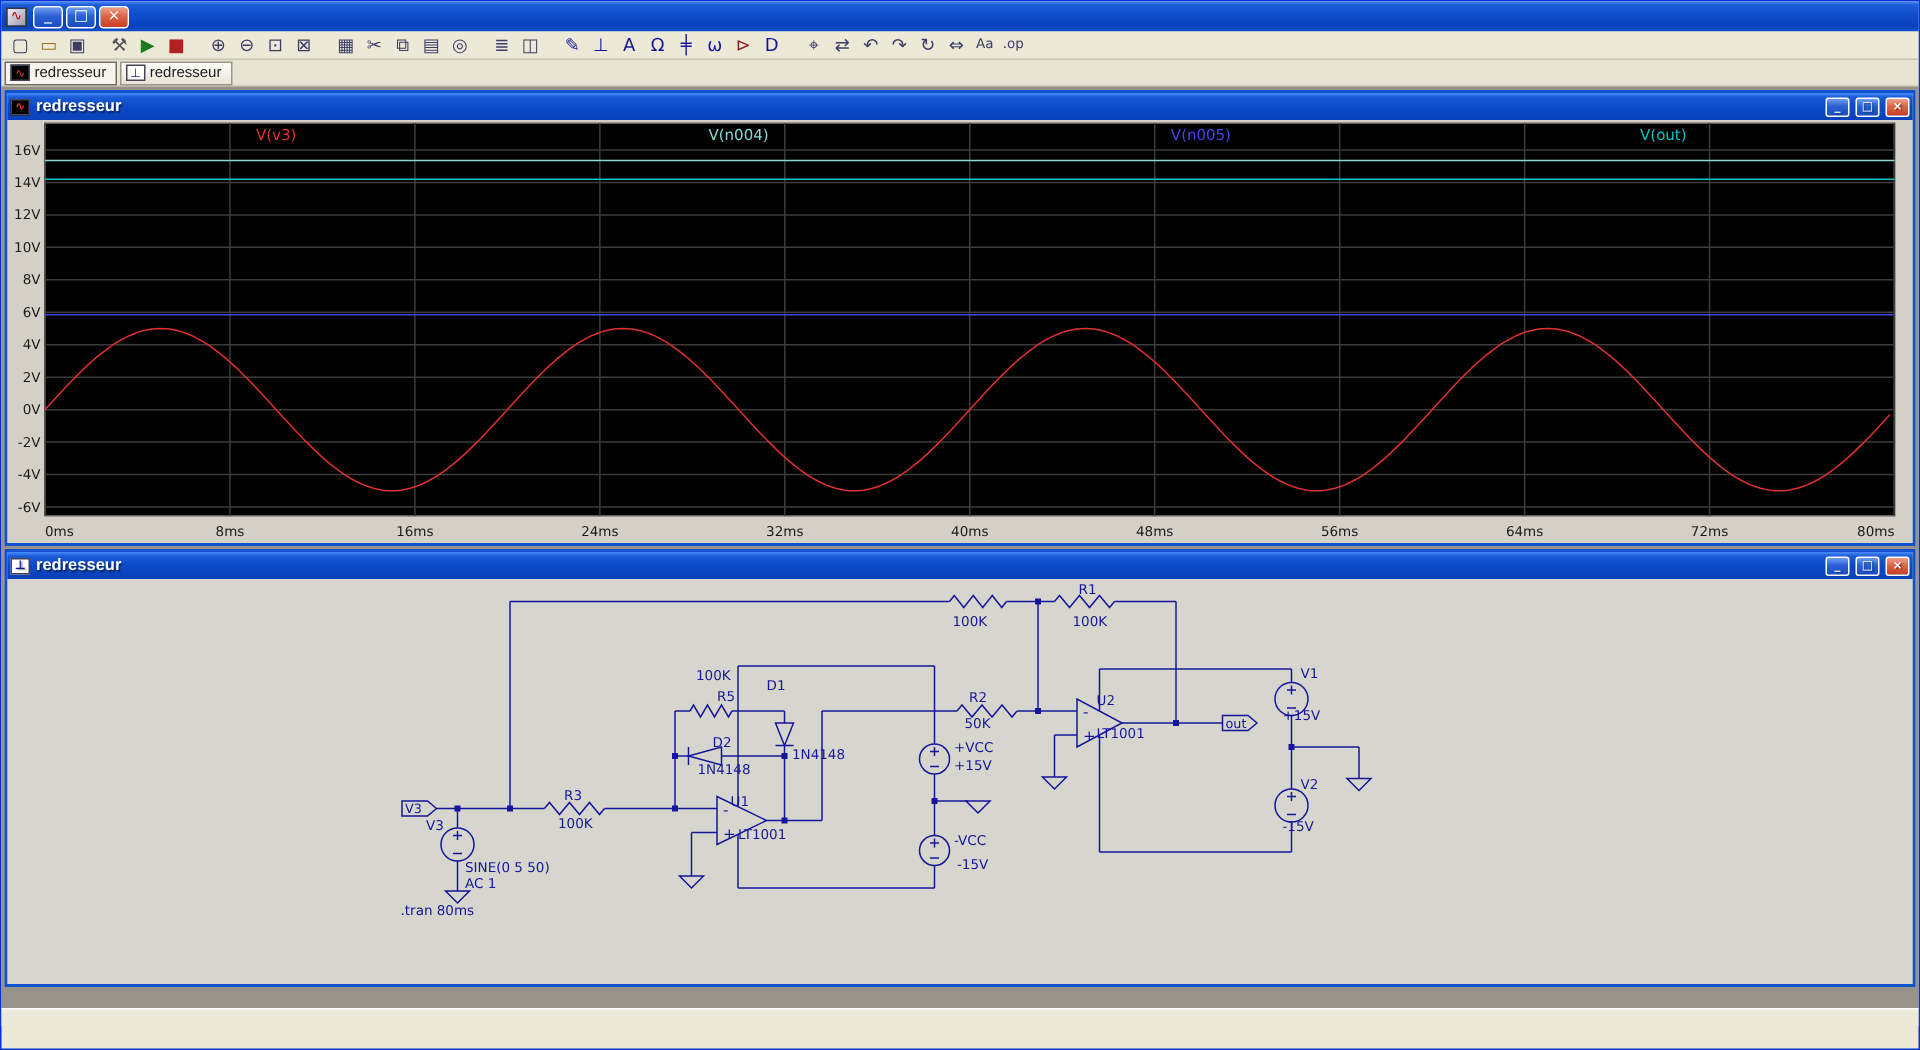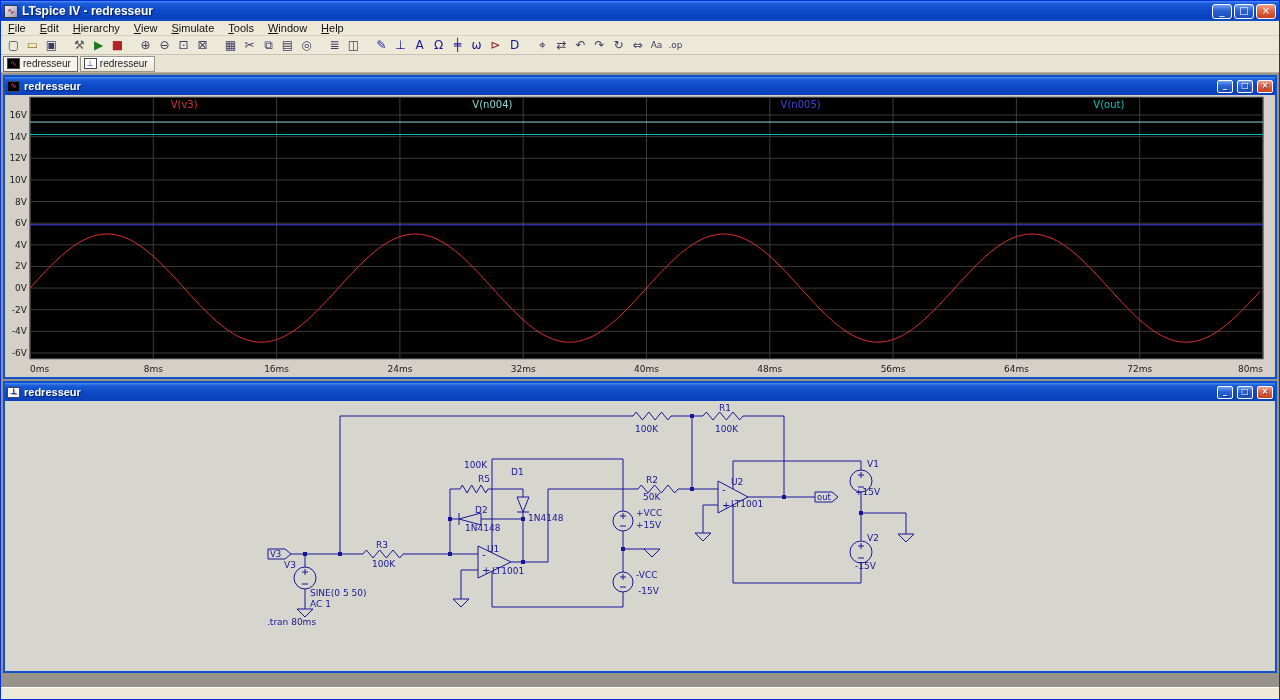--- a/index.html
+++ b/index.html
@@ -46,37 +46,26 @@
 svg{display:block;width:100%;height:100%}
 svg text{font-family:"DejaVu Sans",sans-serif}
 .statusbar{height:12px;background:#ece9d8;border-top:1px solid #fff;font-size:9px;line-height:11px;padding:0 5px;color:#333}
 </style>
 </head>
 <body>
 
 <div class="app">
   <div class="titlebar">
     <span class="app-icon">∿</span>
-    <span class="title-text">LTspice IV - redresseur</span>
     <span class="win-btns">
       <span class="wb min"></span>
       <span class="wb max"></span>
       <span class="wb close"></span>
     </span>
   </div>
-  <div class="menubar" id="menubar">
-      <span class="menu-item"><u>F</u>ile</span>
-      <span class="menu-item"><u>E</u>dit</span>
-      <span class="menu-item"><u>H</u>ierarchy</span>
-      <span class="menu-item"><u>V</u>iew</span>
-      <span class="menu-item"><u>S</u>imulate</span>
-      <span class="menu-item"><u>T</u>ools</span>
-      <span class="menu-item"><u>W</u>indow</span>
-      <span class="menu-item"><u>H</u>elp</span>
-    </div>
   <div class="toolbar" id="toolbar">
       <span class="tbtn" style="color: rgb(60, 60, 100);">▢</span>
       <span class="tbtn" style="color: rgb(154, 116, 20);">▭</span>
       <span class="tbtn" style="color: rgb(60, 60, 100);">▣</span>
       <span class="tbtn gap" style="color: rgb(85, 85, 85);">⚒</span>
       <span class="tbtn" style="color: rgb(30, 122, 30);">▶</span>
       <span class="tbtn" style="color: rgb(178, 34, 34);">■</span>
       <span class="tbtn gap" style="color: rgb(60, 60, 100);">⊕</span>
       <span class="tbtn" style="color: rgb(60, 60, 100);">⊖</span>
       <span class="tbtn" style="color: rgb(60, 60, 100);">⊡</span>

